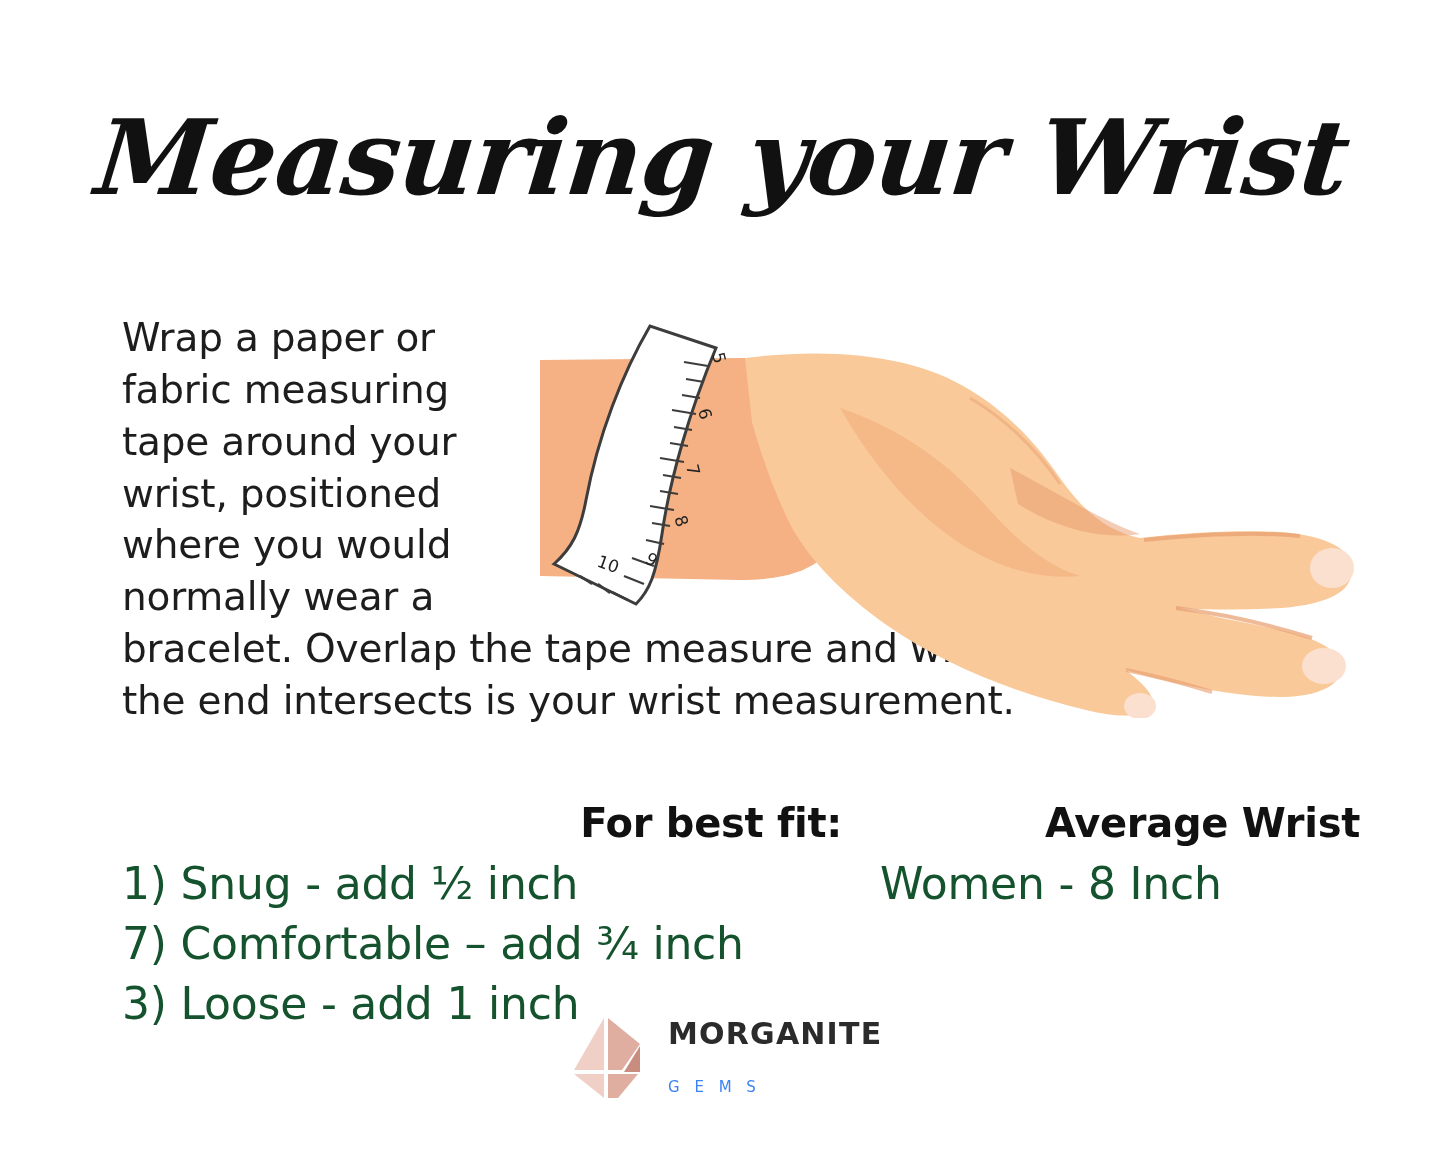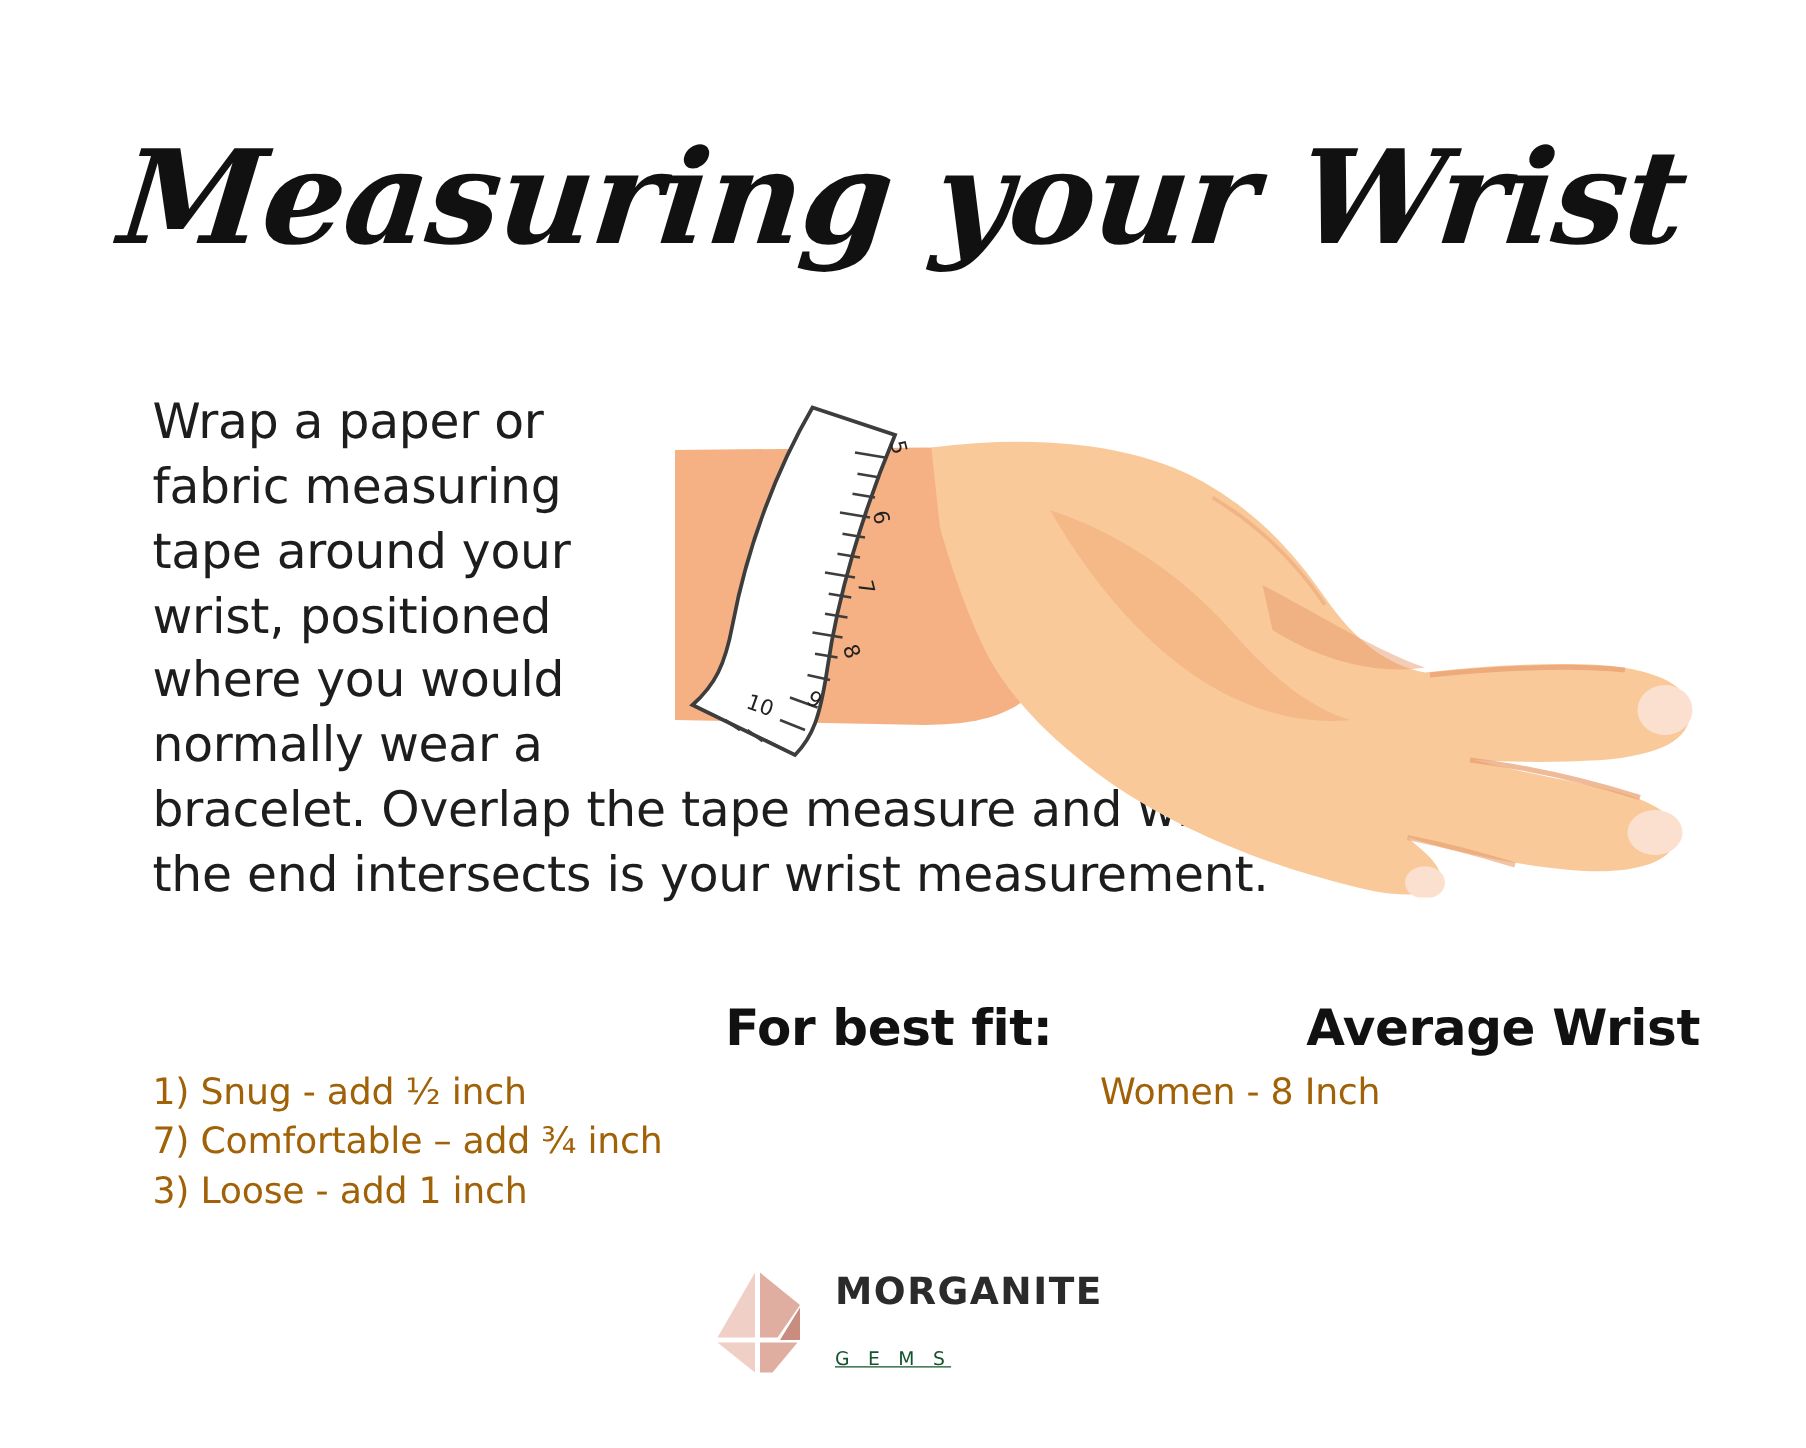--- a/index.html
+++ b/index.html
@@ -73,23 +73,23 @@
   }
   .block-heading {
     font-size: 40px;
     font-weight: 700;
     color: #111;
     margin: 0 0 8px 0;
     letter-spacing: -0.3px;
     text-align: right;
   }
   .block-line {
-    font-size: 29px;
+    font-size: 44px;
     line-height: 1.36;
-    color: #a16207;
+    color: #14532d;
     letter-spacing: -0.2px;
   }
 
   
   .logo {
     position: absolute;
     left: 560px;
     top: 1014px;
     width: 330px;
     height: 86px;
@@ -102,23 +102,22 @@
   .logo-name {
     font-size: 30px;
     font-weight: 700;
     letter-spacing: 1.2px;
     color: #2b2b2b;
     line-height: 1.05;
   }
   .logo-sub {
     font-size: 15px;
     letter-spacing: 5px;
-    color: #14532d;
+    color: #3b82f6;
     margin-top: 4px;
-    text-decoration: underline;
   }
 </style>
 </head>
 <body>
 
 <div class="title">Measuring your Wrist</div>
 
 <div class="intro">
   <span class="narrow">Wrap a paper or fabric measuring tape around your wrist, positioned where you would normally wear a</span>
   <span>bracelet. Overlap the tape measure and where the end intersects is your wrist measurement.</span>

